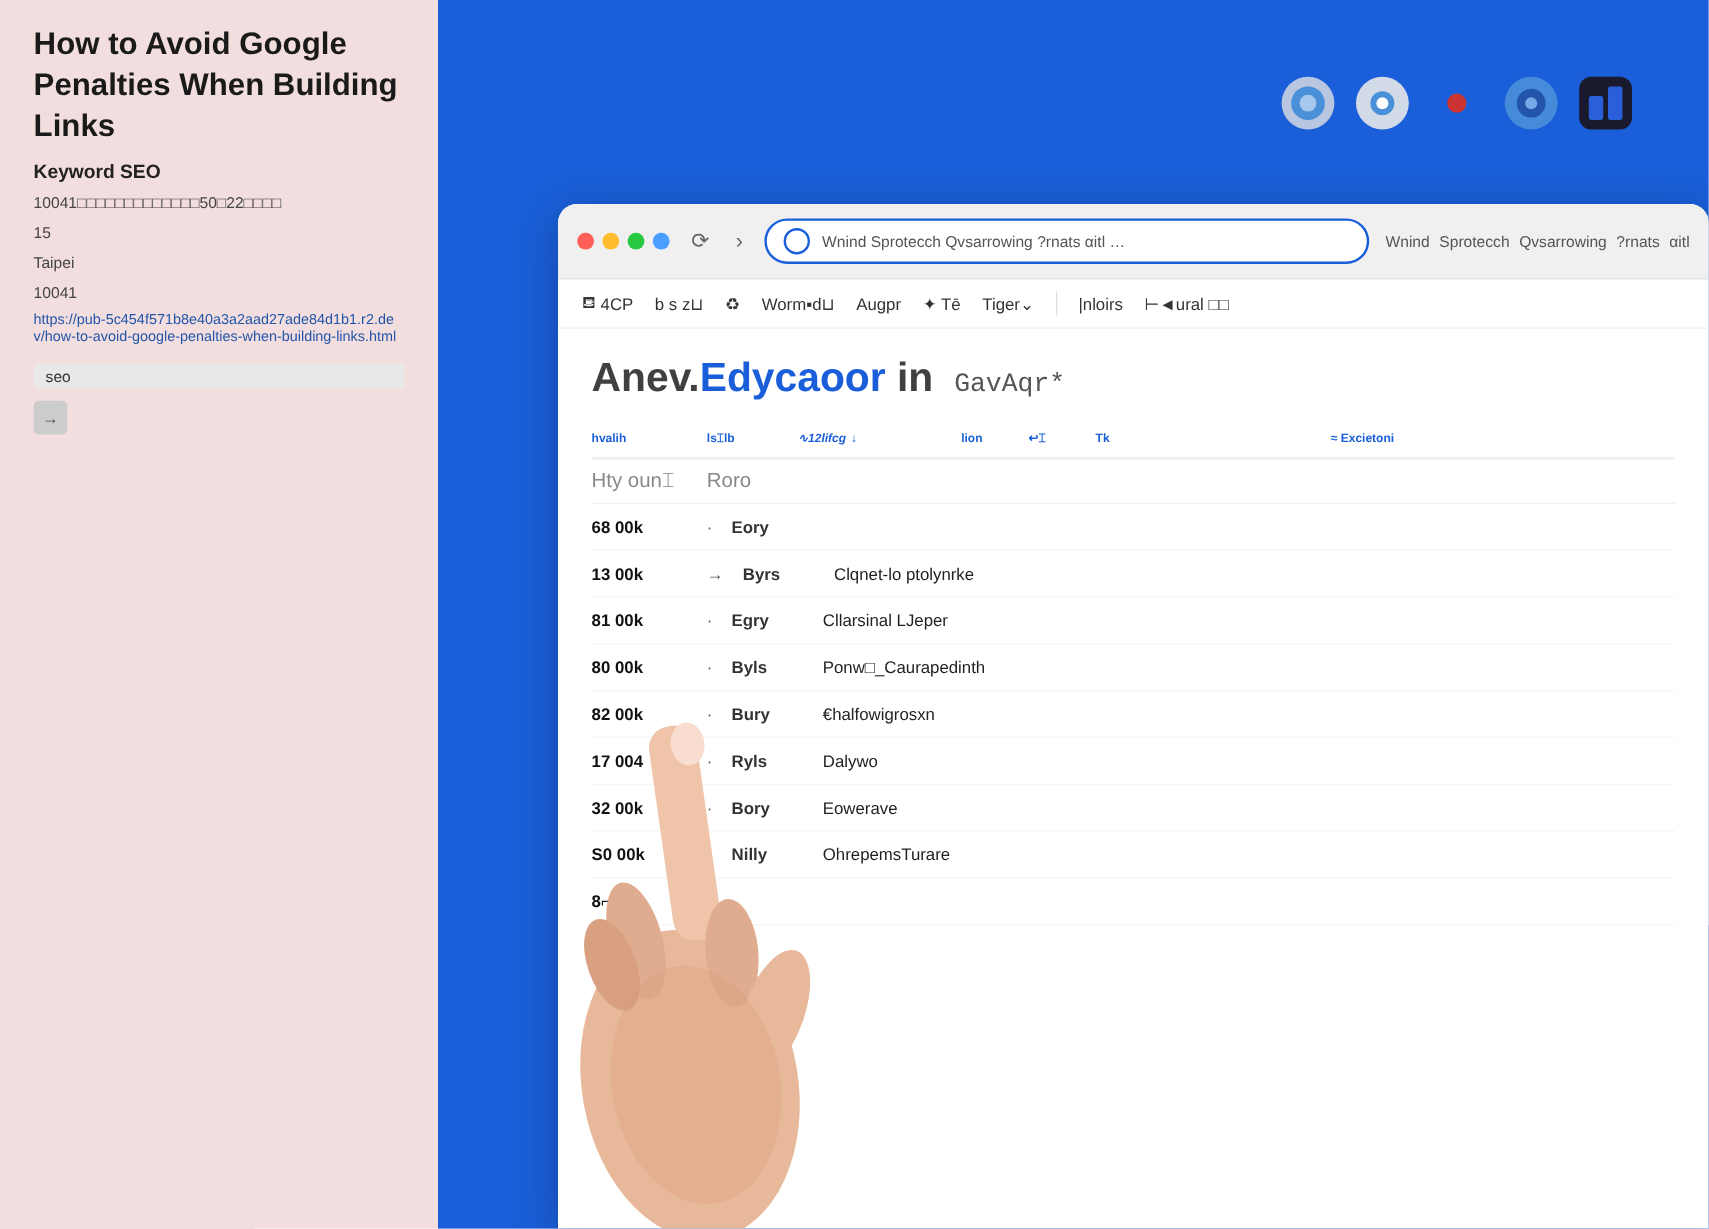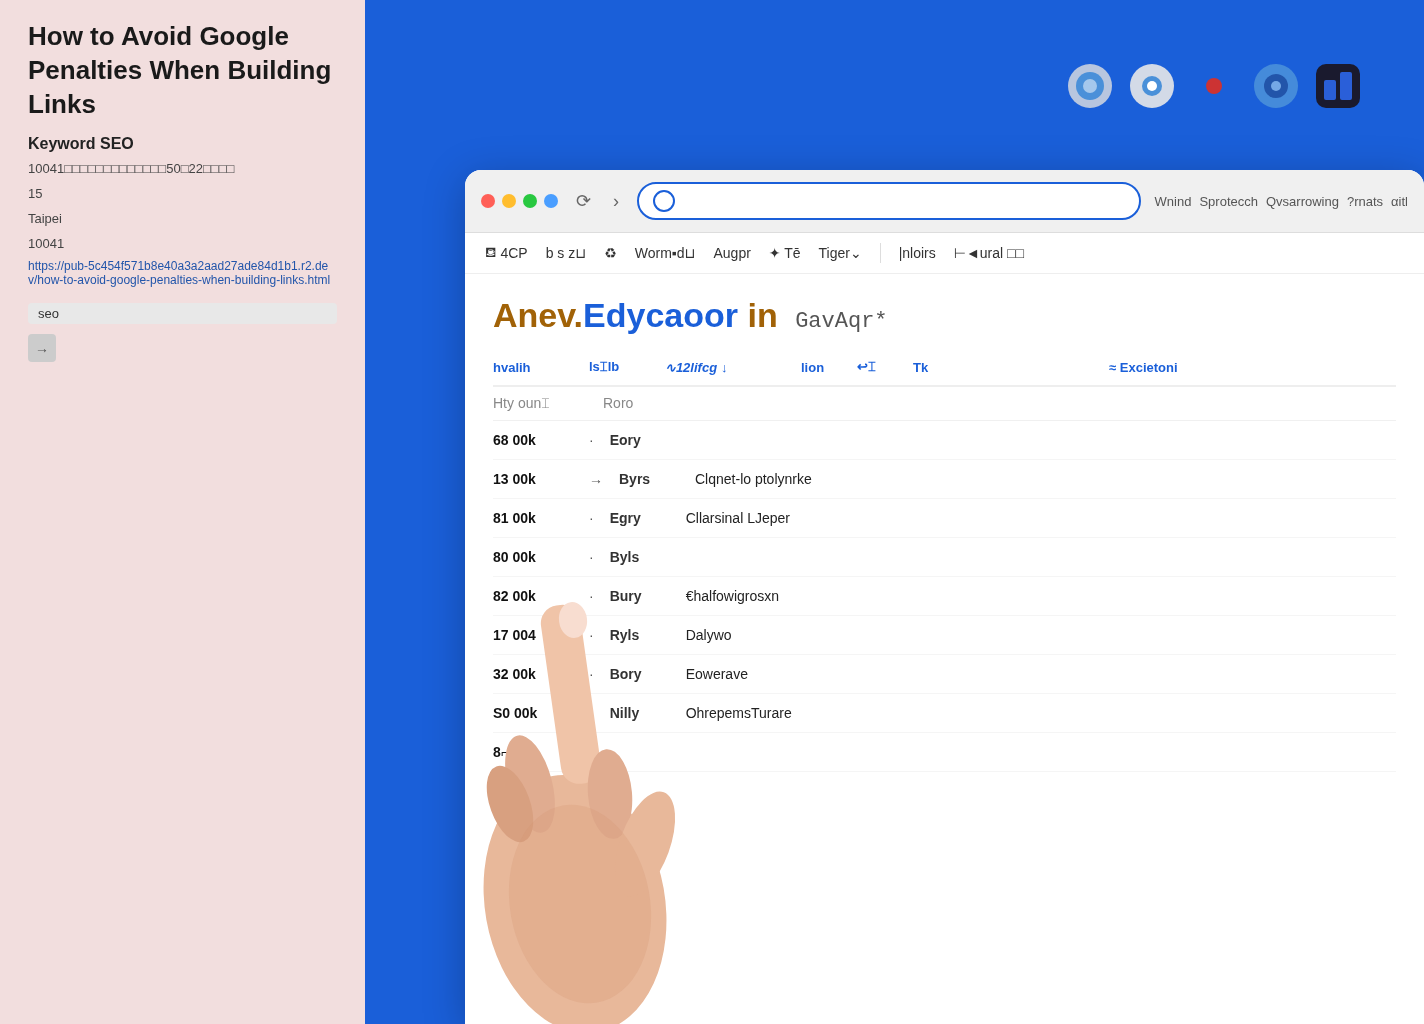--- a/index.html
+++ b/index.html
@@ -220,55 +220,55 @@
     .page-title-area {
       padding: 22px 28px 14px 28px;
       background: #fff;
     }
     .page-main-title {
       font-size: 34px;
       font-weight: 700;
       color: #1a1a1a;
     }
     .page-main-title span {
-      color: #a16207;
+      color: #404040;
     }
 
     
     .data-table-area {
       padding: 0 28px;
       background: #fff;
     }
     .table-header-row {
       display: flex;
       align-items: center;
       gap: 16px;
       padding: 10px 0 10px 0;
       border-bottom: 2px solid #eee;
       background: #fff;
     }
     .th {
-      font-size: 13px;
+      font-size: 10px;
       font-weight: 600;
       color: #1a5fd9;
       white-space: nowrap;
     }
     .th:first-child { width: 80px; }
     .th:nth-child(2) { width: 60px; }
     .th:nth-child(3) { width: 120px; font-style: italic; }
     .th:nth-child(4) { width: 40px; }
     .th:nth-child(5) { width: 40px; }
     .th:nth-child(6) { width: 180px; }
 
     .table-subheader {
       display: flex;
-      align-items: flex-start;
-      gap: 30px;
+      align-items: center;
+      gap: 16px;
       padding: 8px 0;
-      font-size: 14px;
+      font-size: 17px;
       color: #888;
       border-bottom: 1px solid #f0f0f0;
     }
     .ts { white-space: nowrap; }
     .ts:first-child { width: 80px; }
     .ts:nth-child(2) { width: 60px; }
     .ts:nth-child(3) { width: 120px; }
     .ts:nth-child(4) { width: 40px; }
     .ts:nth-child(5) { width: 40px; }
     .ts:nth-child(6) { flex: 1; }
@@ -369,20 +369,21 @@
       <div class="traffic-lights">
         <div class="tl tl-red"></div>
         <div class="tl tl-yellow"></div>
         <div class="tl tl-green"></div>
         <div class="tl tl-blue"></div>
       </div>
       <button class="nav-btn">⟳</button>
       <button class="nav-btn">›</button>
       <div class="address-bar">
         <div class="address-circle"></div>
+        <span class="address-text">Wnind Sprotecch Qvsarrowing ?rnats  αitl …</span>
       </div>
       <div class="toolbar-extra">
         <span class="toolbar-extra-item">Wnind</span>
         <span class="toolbar-extra-item">Sprotecch</span>
         <span class="toolbar-extra-item">Qvsarrowing</span>
         <span class="toolbar-extra-item">?rnats</span>
         <span class="toolbar-extra-item">αitl</span>
       </div>
     </div>
 
@@ -456,20 +457,21 @@
       <div class="data-row">
         <div class="dr-vol">81  00k</div>
         <div class="dr-dots">·</div>
         <div class="dr-kd">Egry</div>
         <div class="dr-keyword">Cllarsinal LJeper</div>
       </div>
       <div class="data-row">
         <div class="dr-vol">80 00k</div>
         <div class="dr-dots">·</div>
         <div class="dr-kd">Byls</div>
+        <div class="dr-keyword">Ponw□_Caurapedinth</div>
       </div>
       <div class="data-row">
         <div class="dr-vol">82 00k</div>
         <div class="dr-dots">·</div>
         <div class="dr-kd">Bury</div>
         <div class="dr-keyword">€halfowigrosxn</div>
       </div>
       <div class="data-row">
         <div class="dr-vol">17 004</div>
         <div class="dr-dots">·</div>

